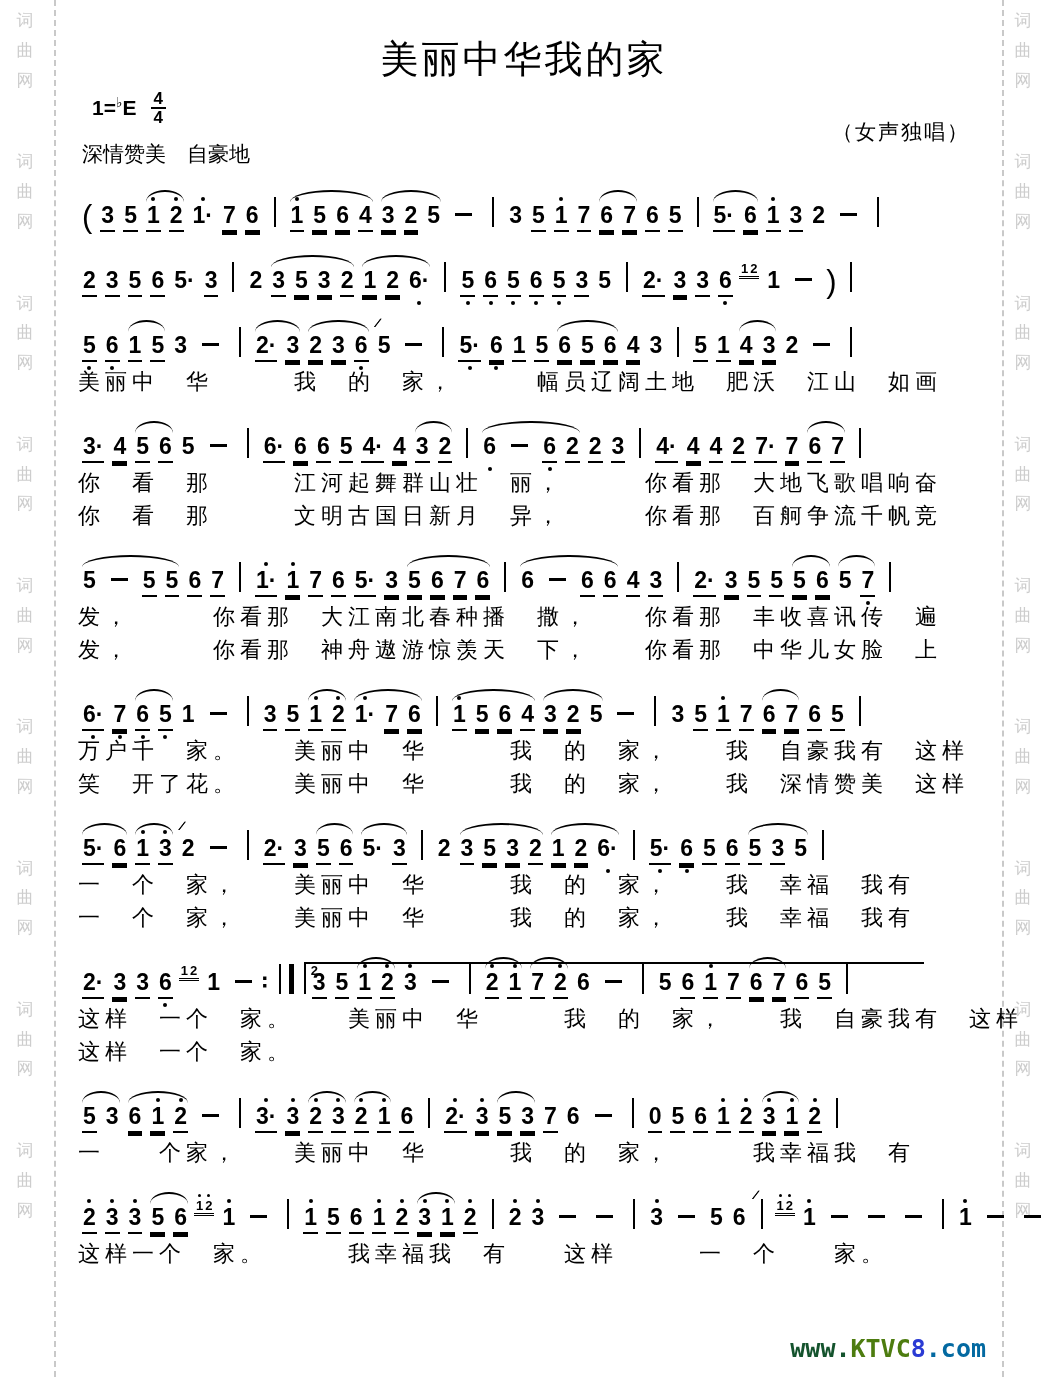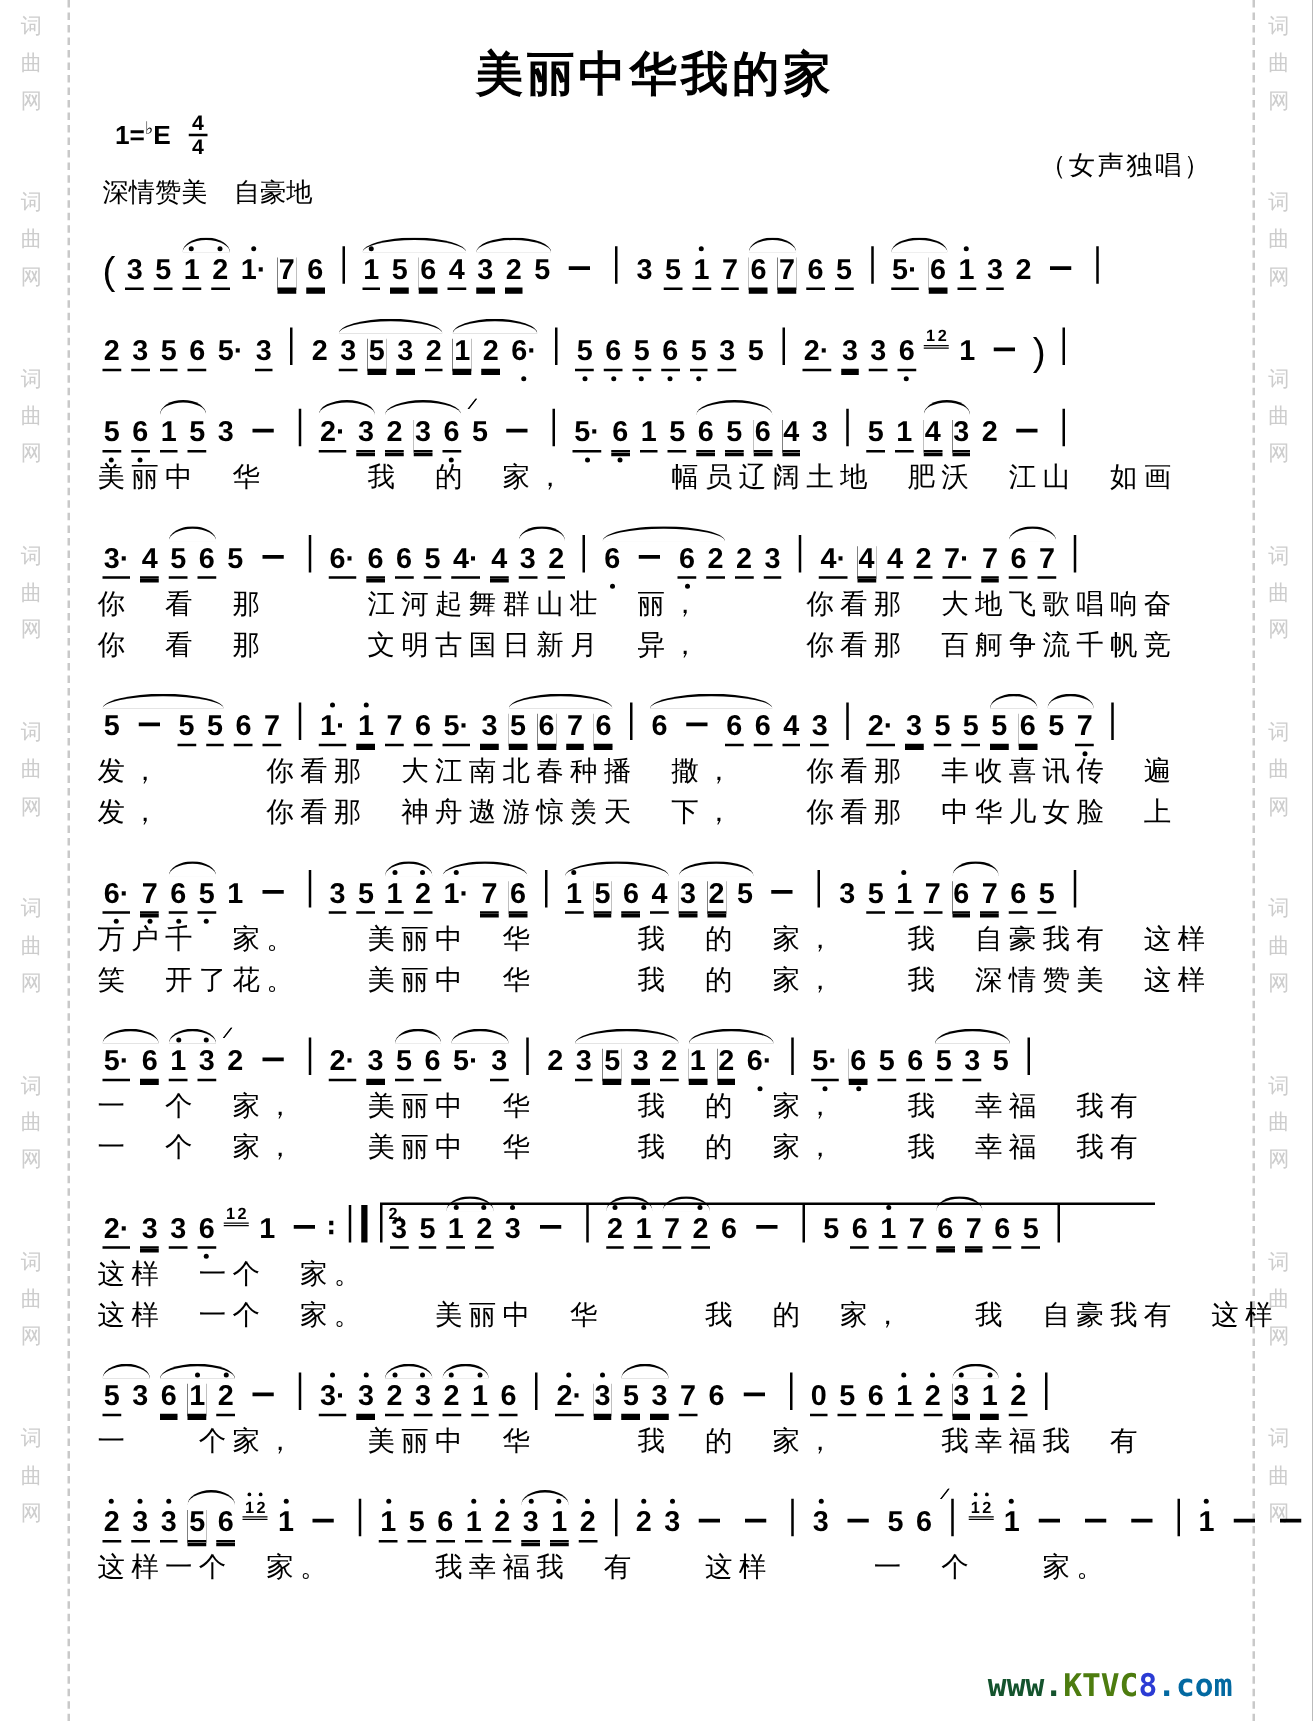--- a/index.html
+++ b/index.html
@@ -11,21 +11,21 @@
   .wm-right{right:14px;}
   .wm-line{position:absolute;top:0;bottom:0;width:0;border-left:2px dashed #c9c9c9;}
   .wm-line-left{left:54px;}
   .wm-line-right{right:46px;}
   .wm-group{margin-bottom:52px;color:#cdcdcd;font-size:17px;line-height:1.75;text-align:center;
             font-family:"Liberation Serif","DejaVu Serif",serif;}
   
   .content{position:absolute;left:78px;right:80px;top:22px;}
   .header{position:relative;height:158px;}
   .title{margin:0;text-align:center;font-family:"Liberation Sans","DejaVu Sans",sans-serif;
-         font-weight:bold;font-size:38px;letter-spacing:3px;padding-top:12px;}
+         font-weight:normal;font-size:38px;letter-spacing:3px;padding-top:12px;}
   .keysig{position:absolute;left:14px;top:68px;font-family:"Liberation Sans","DejaVu Sans",sans-serif;
           font-weight:bold;font-size:21px;}
   .keysig sup{font-size:14px;}
   .timesig{display:inline-block;vertical-align:-8px;margin-left:14px;text-align:center;font-size:17px;line-height:1.0;}
   .tnum{display:block;padding:0 3px;}
   .ttop{border-bottom:2px solid #000;}
   .subtitle{position:absolute;left:0;right:0;top:96px;text-align:right;font-size:21px;letter-spacing:2px;}
   .tempo{position:absolute;left:4px;top:118px;font-size:21px;}
   .credits{position:absolute;right:4px;top:82px;font-size:21px;text-align:right;line-height:1.55;}
   .credits .role{margin-left:1.1em;}
@@ -194,22 +194,22 @@
           <div class="lyric-row">万户千　家。　　美丽中　华　　　我　的　家，　　我　自豪我有　这样</div>
           <div class="lyric-row">笑　开了花。　　美丽中　华　　　我　的　家，　　我　深情赞美　这样</div>
         </div>
         <div class="system">
           <div class="music-row"><span class="slur"><span class="note u1">5·</span><span class="note u2">6</span></span><span class="slur"><span class="note u1 da">1</span><span class="note u1 da">3<span class="mord">∕∕</span></span></span><span class="note">2</span><span class="dash"></span><span class="barline"></span><span class="note u1">2·</span><span class="note u2">3</span><span class="slur"><span class="note u1">5</span><span class="note u1">6</span></span><span class="slur"><span class="note">5·</span><span class="note u1">3</span></span><span class="barline"></span><span class="note">2</span><span class="slur"><span class="note u1">3</span><span class="note u2">5</span><span class="note u2">3</span><span class="note u1">2</span></span><span class="slur"><span class="note u2">1</span><span class="note u2">2</span><span class="note db">6·</span></span><span class="barline"></span><span class="note u1 db">5·</span><span class="note u2 db">6</span><span class="note u1">5</span><span class="note u1">6</span><span class="slur"><span class="note u1">5</span><span class="note u1">3</span><span class="note">5</span></span><span class="barline"></span></div>
           <div class="lyric-row">一　个　家，　　美丽中　华　　　我　的　家，　　我　幸福　我有</div>
           <div class="lyric-row">一　个　家，　　美丽中　华　　　我　的　家，　　我　幸福　我有</div>
         </div>
         <div class="system">
           <div class="music-row"><span class="note u1">2·</span><span class="note u2">3</span><span class="note u1">3</span><span class="note u1 db">6</span><span class="grace"><span class="gnote">1</span><span class="gnote">2</span></span><span class="note">1</span><span class="dash"></span><span class="rdots">∶</span><span class="barline final"></span><span class="volta"><span class="volta-label">2.</span></span><span class="note u1">3</span><span class="note u1">5</span><span class="slur"><span class="note u1 da">1</span><span class="note u1 da">2</span></span><span class="note da">3</span><span class="dash"></span><span class="barline"></span><span class="slur"><span class="note u1 da">2</span><span class="note u1 da">1</span></span><span class="slur"><span class="note u1">7</span><span class="note u1 da">2</span></span><span class="note">6</span><span class="dash"></span><span class="barline"></span><span class="note">5</span><span class="note u1">6</span><span class="note u1 da">1</span><span class="note u1">7</span><span class="slur"><span class="note u2">6</span><span class="note u2">7</span></span><span class="note u1">6</span><span class="note u1">5</span><span class="barline"></span></div>
+          <div class="lyric-row">这样　一个　家。　　美丽中　华　　　我　的　家，　　我　自豪我有　这样</div>
           <div class="lyric-row">这样　一个　家。</div>
-          <div class="lyric-row">这样　一个　家。　　美丽中　华　　　我　的　家，　　我　自豪我有　这样</div>
         </div>
         <div class="system">
           <div class="music-row"><span class="slur"><span class="note u1">5</span><span class="note">3</span></span><span class="slur"><span class="note u2">6</span><span class="note u2 da">1</span><span class="note u1 da">2</span></span><span class="dash"></span><span class="barline"></span><span class="note u1 da">3·</span><span class="note u2 da">3</span><span class="slur"><span class="note u1 da">2</span><span class="note u1 da">3</span></span><span class="slur"><span class="note u1 da">2</span><span class="note u1 da">1</span></span><span class="note u1">6</span><span class="barline"></span><span class="note u1 da">2·</span><span class="note u2 da">3</span><span class="slur"><span class="note u2">5</span><span class="note u2">3</span></span><span class="note u1">7</span><span class="note">6</span><span class="dash"></span><span class="barline"></span><span class="note u1">0</span><span class="note u1">5</span><span class="note u1">6</span><span class="note u1 da">1</span><span class="note u1 da">2</span><span class="slur"><span class="note u2 da">3</span><span class="note u2 da">1</span></span><span class="note u1 da">2</span><span class="barline"></span></div>
           <div class="lyric-row">一　　个家，　　美丽中　华　　　我　的　家，　　　我幸福我　有</div>
         </div>
         <div class="system">
           <div class="music-row"><span class="note u1 da">2</span><span class="note u1 da">3</span><span class="note u1 da">3</span><span class="slur"><span class="note u2">5</span><span class="note u2">6</span></span><span class="grace"><span class="gnote da">1</span><span class="gnote da">2</span></span><span class="note da">1</span><span class="dash"></span><span class="barline"></span><span class="note u1 da">1</span><span class="note u1">5</span><span class="note u1">6</span><span class="note u1 da">1</span><span class="note u1 da">2</span><span class="slur"><span class="note u2 da">3</span><span class="note u2 da">1</span></span><span class="note u1 da">2</span><span class="barline"></span><span class="note da">2</span><span class="note da">3</span><span class="dash"></span><span class="dash"></span><span class="barline"></span><span class="note da">3</span><span class="dash"></span><span class="note">5</span><span class="note">6<span class="mord">∕∕</span></span><span class="barline"></span><span class="grace"><span class="gnote da">1</span><span class="gnote da">2</span></span><span class="note da">1</span><span class="dash"></span><span class="dash"></span><span class="dash"></span><span class="barline"></span><span class="note da">1</span><span class="dash"></span><span class="dash"></span></div>
           <div class="lyric-row">这样一个　家。　　　我幸福我　有　　这样　　　一　个　　家。</div>
         </div>
       </div>

